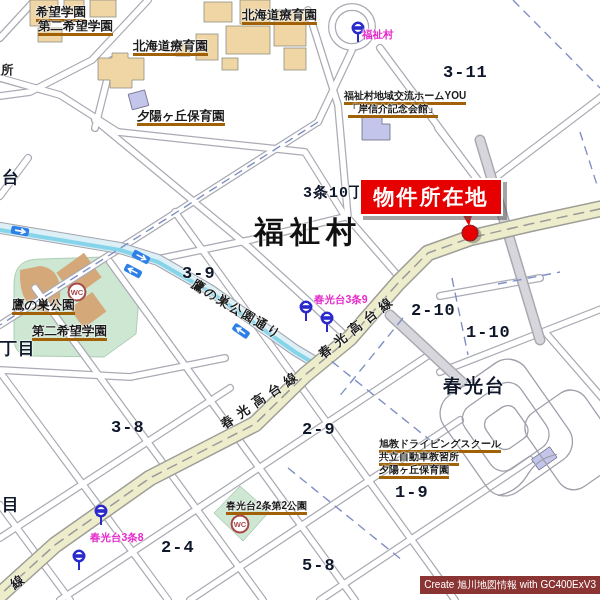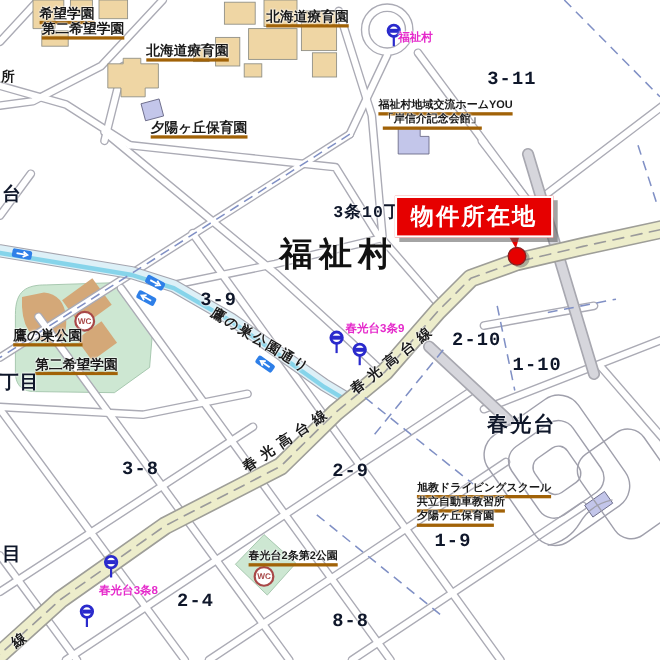--- a/index.html
+++ b/index.html
@@ -244,21 +244,21 @@
 <div class="lbl area-big" style="left:254px;top:216px">福祉村</div>
 
 <div class="lbl r" style="left:443px;top:64px">3-11</div>
 <div class="lbl r" style="left:303px;top:186px;font-size:15px">3条10丁目</div>
 <div class="lbl r" style="left:182px;top:265px">3-9</div>
 <div class="lbl r" style="left:411px;top:302px">2-10</div>
 <div class="lbl r" style="left:466px;top:324px">1-10</div>
 <div class="lbl r" style="left:302px;top:421px">2-9</div>
 <div class="lbl r" style="left:111px;top:419px">3-8</div>
 <div class="lbl r" style="left:161px;top:539px">2-4</div>
-<div class="lbl r" style="left:302px;top:557px">8-8</div>
+<div class="lbl r" style="left:302px;top:557px">5-8</div>
 <div class="lbl r" style="left:395px;top:484px">1-9</div>
 <div class="lbl r r-big" style="left:443px;top:378px">春光台</div>
 <div class="lbl r" style="left:2px;top:170px">台</div>
 <div class="lbl r" style="left:0px;top:341px">丁目</div>
 <div class="lbl r" style="left:2px;top:497px">目</div>
 
 <div class="lbl p" style="left:362px;top:29px">福祉村</div>
 <div class="lbl p" style="left:314px;top:294px">春光台3条9</div>
 <div class="lbl p" style="left:90px;top:532px">春光台3条8</div>
 
@@ -267,14 +267,15 @@
 <div class="lbl road-name" style="left:196px;top:278px;transform:rotate(31deg);font-size:12.5px;letter-spacing:2px">鷹の巣公園通り</div>
 <div class="lbl road-name" style="left:8px;top:580px;transform:rotate(-34deg)">線</div>
 
 <div id="callout">物件所在地</div>
 <svg id="marker-svg" width="600" height="600" viewBox="0 0 600 600">
   <circle cx="473" cy="235" r="8.5" fill="rgba(90,90,90,0.45)"></circle>
   <polygon points="453,198 477,198 469,226" fill="#e60000"></polygon>
   <circle cx="470" cy="233" r="8" fill="#e60000" stroke="#8a2020" stroke-width="1.2"></circle>
 </svg>
 
+<div id="watermark">Create 旭川地図情報 with GC400ExV3</div>
 
 </div>
 
 </body></html>

